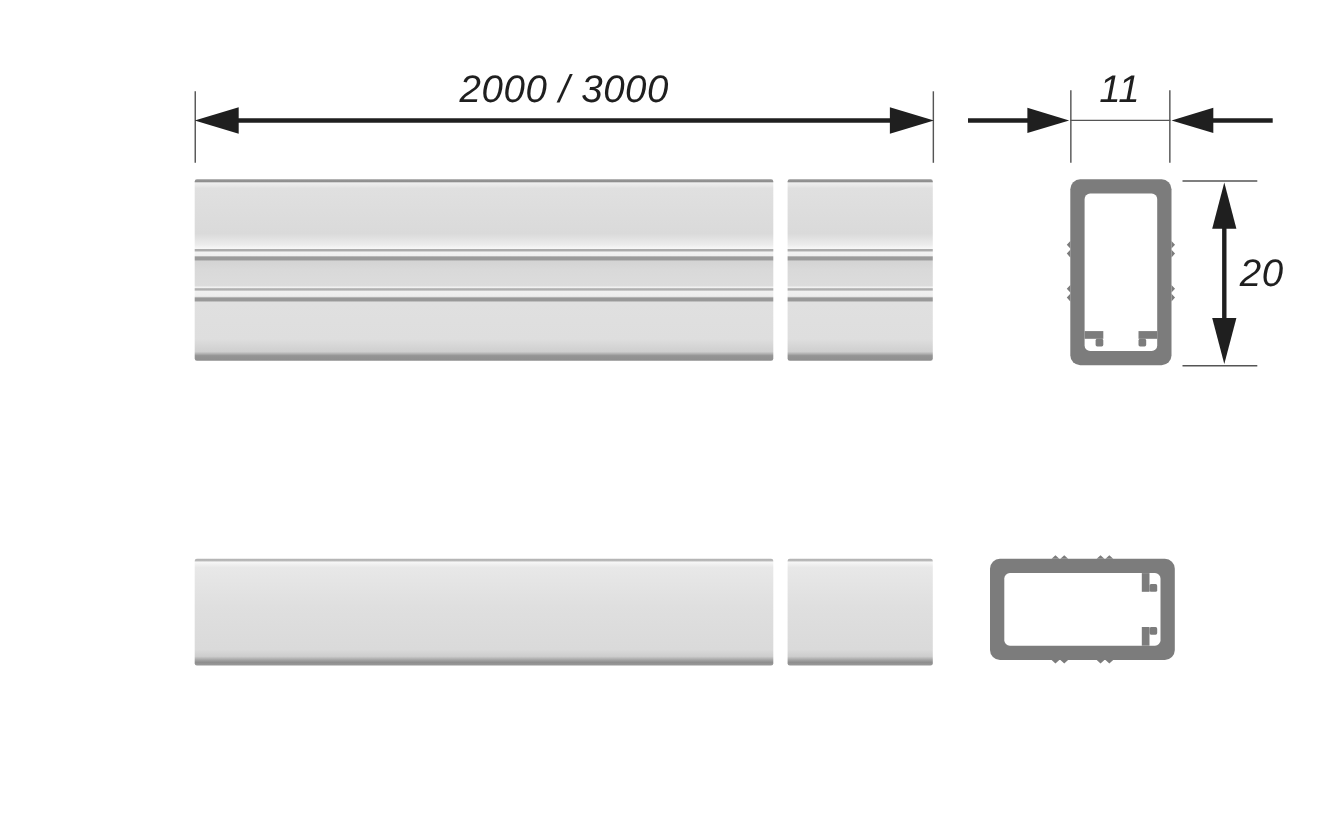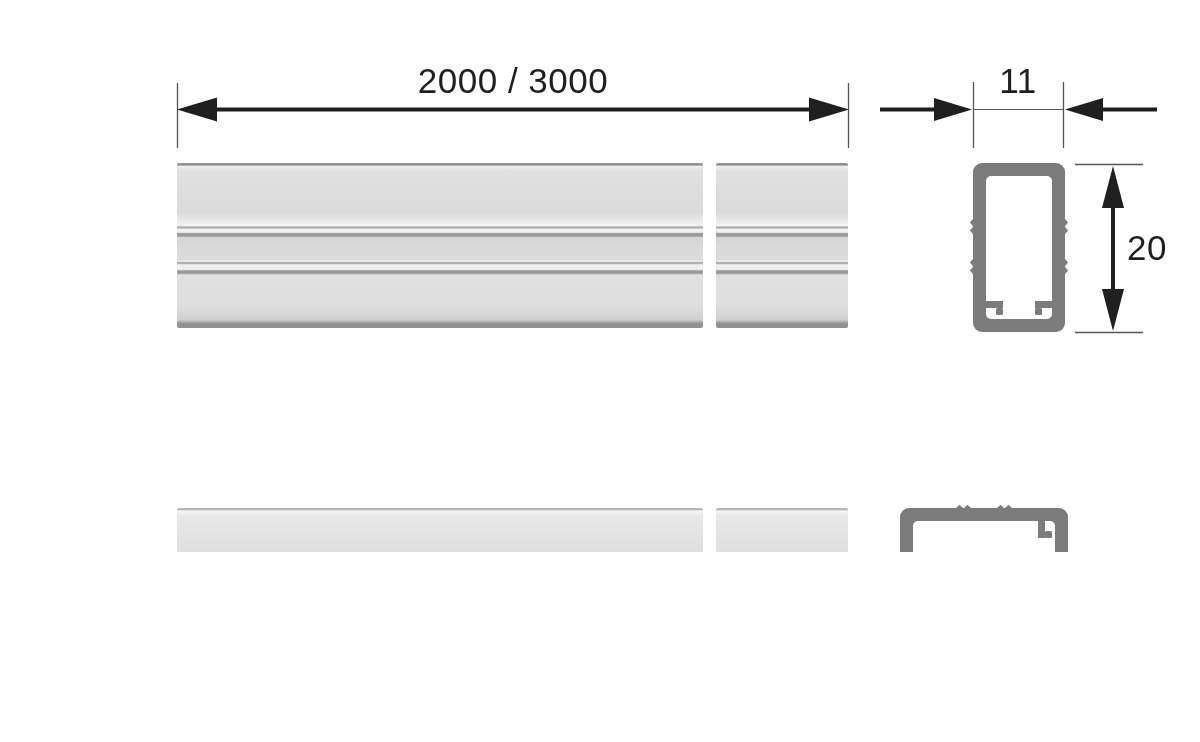--- a/index.html
+++ b/index.html
@@ -4,23 +4,24 @@
 <style>
   html, body {
     margin: 0;
     padding: 0;
     background: var(--bg, #ffffff);
     font-family: "Liberation Sans", "DejaVu Sans", sans-serif;
   }
   .canvas {
     position: relative;
     width: 1200px;
-    height: 552px;
+    height: 742px;
     background: var(--bg, #ffffff);
     overflow: hidden;
+    font-style: italic;
   }
   svg text {
     font-family: "Liberation Sans", "DejaVu Sans", sans-serif;
     fill: var(--dim, #1f1f1f);
   }
   .dim-text {
     font-size: 35px;
     letter-spacing: 0.5px;
   }
 </style>

